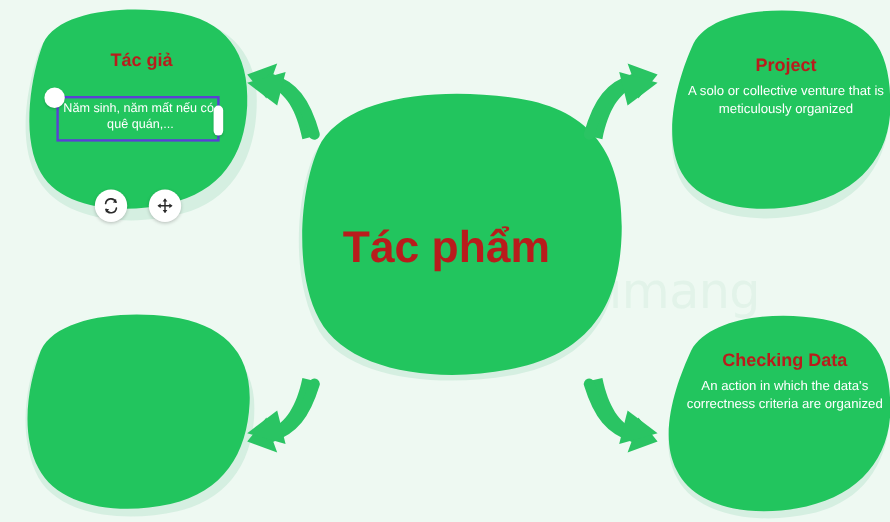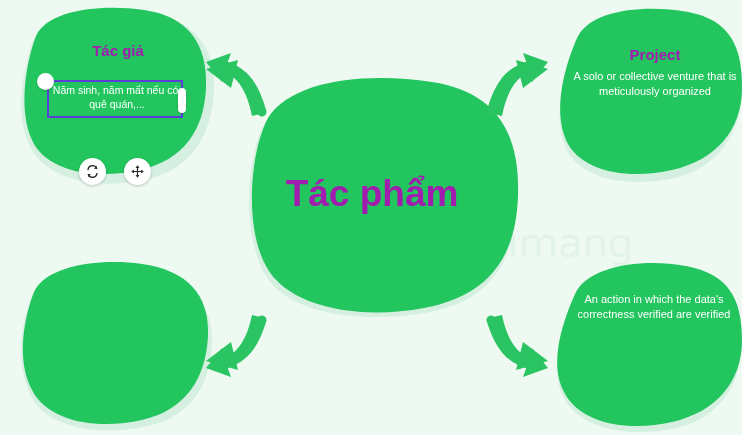--- a/index.html
+++ b/index.html
@@ -28,21 +28,21 @@
     position: absolute;
     text-align: center;
     color: #ffffff;
     pointer-events: none;
     user-select: none;
   }
   .node-title {
     font-weight: bold;
     line-height: 1.15;
     margin: 0 0 6px 0;
-    color: #a21caf;
+    color: #b91c1c;
   }
   .node-desc {
     font-size: 11px;
     line-height: 1.35;
     margin: 0;
     color: #ffffff;
     font-weight: normal;
   }
   
   #node-author-text   { left: 28px;  top: 42px;  width: 180px; }
@@ -52,21 +52,21 @@
   #node-center-text   { left: 262px; top: 173px; width: 220px; }
 
   #node-author-text .node-title,
   #node-project-text .node-title,
   #node-checking-text .node-title,
   #node-final-text .node-title { font-size: 15px; }
 
   #node-center-text .node-title {
     font-size: 37px;
     letter-spacing: 0px;
-    margin: 0;
+    margin: 12px;
   }
 
   
   #author-field {
     position: absolute;
     left: 47px;
     top: 80px;
     width: 136px;
     height: 38px;
     border: 2px solid #5b3fd6;
@@ -217,21 +217,22 @@
   <div id="node-author-text" class="node-text">
     <p class="node-title">Tác giả</p>
   </div>
 
   <div id="node-project-text" class="node-text">
     <p class="node-title">Project</p>
     <p class="node-desc">A solo or collective venture that is meticulously organized</p>
   </div>
 
   <div id="node-checking-text" class="node-text">
-    <p class="node-desc">An action in which the data's correctness verified are verified</p>
+    <p class="node-title">Checking Data</p>
+    <p class="node-desc">An action in which the data's correctness criteria are organized</p>
   </div>
 
   <div id="node-final-text" class="node-text">
   </div>
 
   <div id="node-center-text" class="node-text">
     <p class="node-title">Tác phẩm</p>
   </div>
 
   <div id="author-field">

